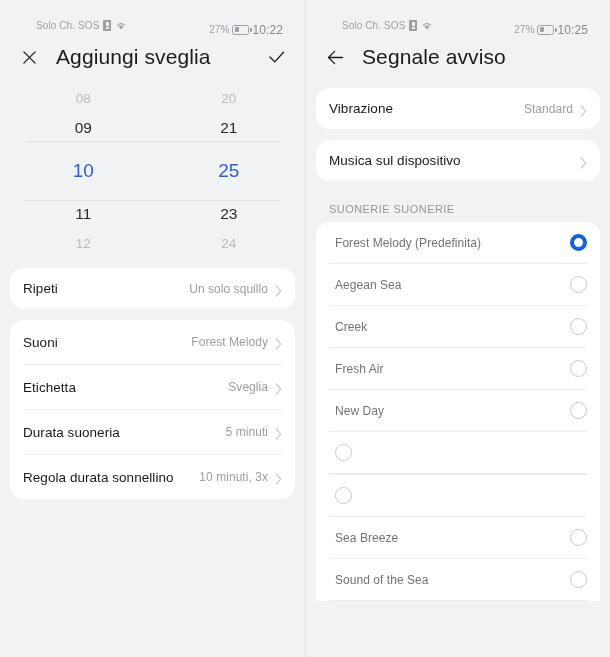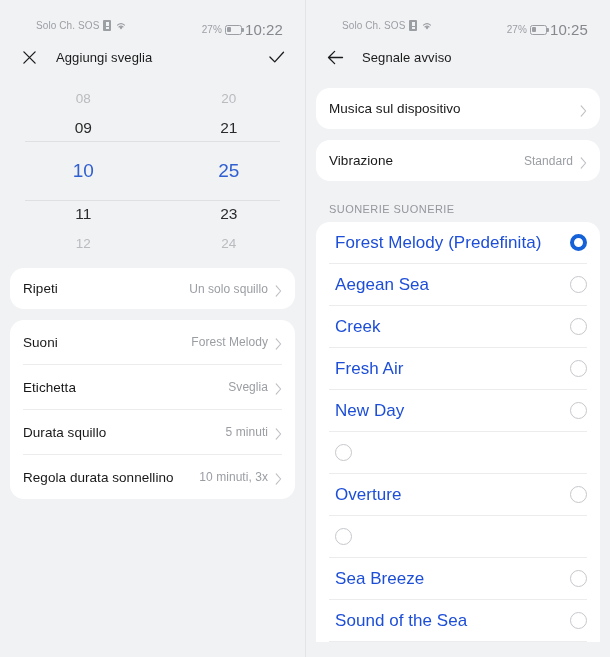--- a/index.html
+++ b/index.html
@@ -61,31 +61,31 @@
     width: 1.8px; height: 4px;
     background: #9b9ea3;
     border-radius: 0 1px 1px 0;
   }
   .batt-fill {
     position: absolute; left: 1.3px; top: 1.3px; bottom: 1.3px;
     width: 27%;
     background: #9b9ea3;
     border-radius: 1px;
   }
-  .sb-time { font-size: 15px; color: #85888d; text-align: center; }
+  .sb-time { font-size: 12px; color: #85888d; text-align: center; }
   .sb-pct { font-size: 10px; }
 
   
   .appbar {
     height: 46px;
     display: flex; align-items: center;
     padding: 0 18px 0 18px;
   }
   .appbar-title {
-    font-size: 13px; color: #1b1b1b;
+    font-size: 21px; color: #1b1b1b;
     font-weight: 400;
     margin-left: 16px;
     letter-spacing: .1px;
   }
   .appbar-spacer { flex: 1; }
   .icon-btn {
     width: 22px; height: 22px;
     display: flex; align-items: center; justify-content: center;
     color: #1b1b1b;
     flex: none;
@@ -165,21 +165,21 @@
     border-radius: 50%;
     border: 1.4px solid #c6c8cc;
     flex: none;
     position: relative;
   }
   .radio.on {
     border: 4.5px solid #1562d8;
     background: #ffffff;
   }
   .list-card .row { height: 41px; padding: 0 13px 0 19px; }
-  .list-card .row-label { font-size: 17px; color: #1d4ed8; }
+  .list-card .row-label { font-size: 12px; color: #737373; }
   .card.clipped { margin-bottom: 0; border-radius: 14px 14px 0 0; }
   .spacer-8 { height: 8px; }
   .spacer-10 { height: 10px; }
 </style>
 </head>
 <body>
 
 <div class="screens">
 
   <div class="screen left">
@@ -270,21 +270,21 @@
         <span class="row-label">Etichetta</span>
         <span class="row-value">Sveglia</span>
         <span class="chev">
           <svg viewBox="0 0 8 14" width="7" height="12">
               <path d="M1.3 1 L6.5 7 L1.3 13" stroke="#bdbfc3" stroke-width="1.3" fill="none" stroke-linecap="round" stroke-linejoin="round"></path>
             </svg>
         </span>
       </div>
       <div class="divider"></div>
       <div class="row">
-        <span class="row-label">Durata squillo</span>
+        <span class="row-label">Durata suoneria</span>
         <span class="row-value">5 minuti</span>
         <span class="chev">
           <svg viewBox="0 0 8 14" width="7" height="12">
               <path d="M1.3 1 L6.5 7 L1.3 13" stroke="#bdbfc3" stroke-width="1.3" fill="none" stroke-linecap="round" stroke-linejoin="round"></path>
             </svg>
         </span>
       </div>
       <div class="divider"></div>
       <div class="row">
         <span class="row-label">Regola durata sonnellino</span>
@@ -328,41 +328,41 @@
             <path d="M11 5 L4 12 L11 19 M4 12 H20" stroke="#1b1b1b" stroke-width="1.5" fill="none" stroke-linecap="round" stroke-linejoin="round"></path>
           </svg>
       </span>
       <span class="appbar-title">Segnale avviso</span>
     </div>
 
     <div class="spacer-8"></div>
 
     <div class="card">
       <div class="row">
-        <span class="row-label">Musica sul dispositivo</span>
-        <span class="chev">
-          <svg viewBox="0 0 8 14" width="7" height="12">
-              <path d="M1.3 1 L6.5 7 L1.3 13" stroke="#bdbfc3" stroke-width="1.3" fill="none" stroke-linecap="round" stroke-linejoin="round"></path>
-            </svg>
-        </span>
-      </div>
-    </div>
-
-    <div class="card">
-      <div class="row">
         <span class="row-label">Vibrazione</span>
         <span class="row-value">Standard</span>
         <span class="chev">
           <svg viewBox="0 0 8 14" width="7" height="12">
               <path d="M1.3 1 L6.5 7 L1.3 13" stroke="#bdbfc3" stroke-width="1.3" fill="none" stroke-linecap="round" stroke-linejoin="round"></path>
             </svg>
         </span>
       </div>
     </div>
 
+    <div class="card">
+      <div class="row">
+        <span class="row-label">Musica sul dispositivo</span>
+        <span class="chev">
+          <svg viewBox="0 0 8 14" width="7" height="12">
+              <path d="M1.3 1 L6.5 7 L1.3 13" stroke="#bdbfc3" stroke-width="1.3" fill="none" stroke-linecap="round" stroke-linejoin="round"></path>
+            </svg>
+        </span>
+      </div>
+    </div>
+
     <div class="section-head">SUONERIE SUONERIE</div>
 
     <div class="card clipped list-card">
 
       <div class="row">
         <span class="row-label">Forest Melody (Predefinita)</span>
         <span class="radio on"></span>
       </div>
       <div class="divider"></div>
 
@@ -388,24 +388,20 @@
         <span class="row-label">New Day</span>
         <span class="radio"></span>
       </div>
       <div class="divider"></div>
 
       <div class="row">
         <span class="radio"></span>
       </div>
       <div class="divider"></div>
 
-      <div class="row">
-        <span class="row-label">Overture</span>
-        <span class="radio"></span>
-      </div>
       <div class="divider"></div>
 
       <div class="row">
         <span class="radio"></span>
       </div>
       <div class="divider"></div>
 
       <div class="row">
         <span class="row-label">Sea Breeze</span>
         <span class="radio"></span>

